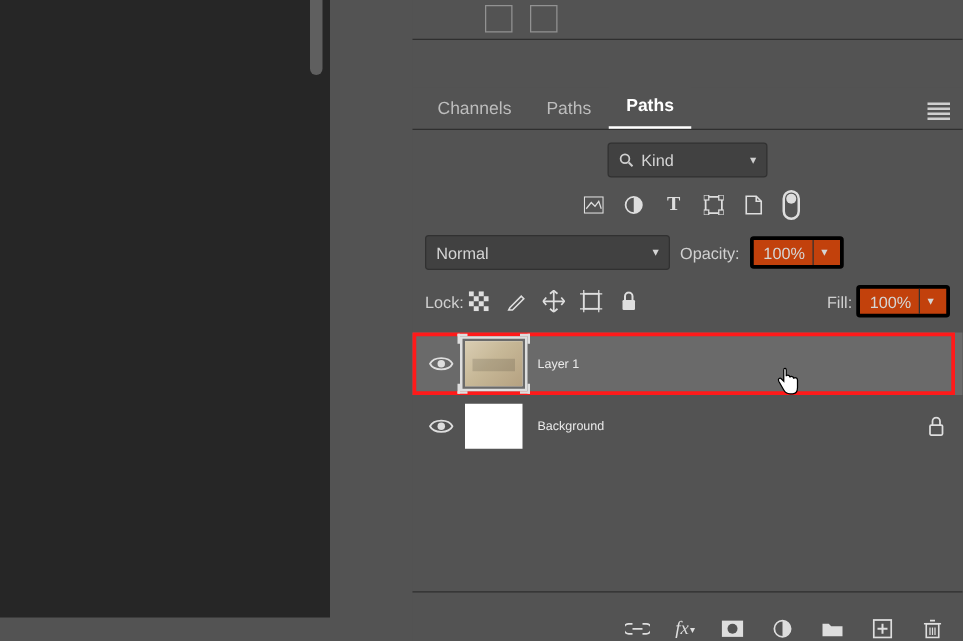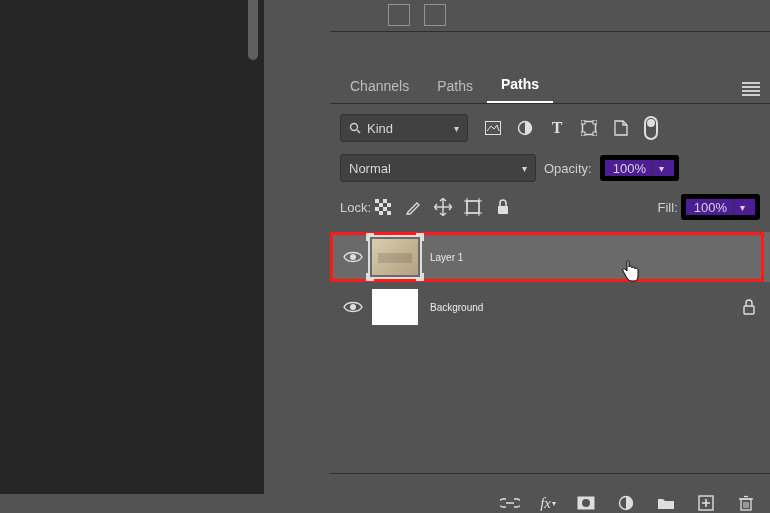--- a/index.html
+++ b/index.html
@@ -23,36 +23,36 @@
   .panel { position:absolute; left:330px; top:70px; width:440px; height:443px; background:#535353; }
 
   
   .tab-bar { display:flex; align-items:flex-end; height:34px; border-bottom:1px solid #2f2f2f; padding-left:6px; position:relative; }
   .tab { padding:8px 14px 9px; color:#bdbdbd; cursor:pointer; font-size:14px; }
   .tab.active { background:#535353; color:#ffffff; font-weight:600; border-bottom:2px solid #ffffff; }
   .tab-menu { position:absolute; right:10px; top:10px; width:18px; height:14px; cursor:pointer; }
   .tab-menu span { display:block; height:2px; background:#cfcfcf; margin:2px 0; }
 
   
-  .filter-row { display:flex; align-items:center; gap:10px; padding:10px 10px 6px 10px; }
+  .filter-row { display:flex; align-items:center; gap:10px; padding:10px 10px 6px 10px;flex-direction:column; }
   .kind-select { display:flex; align-items:center; gap:6px; background:#414141; border:1px solid #313131; border-radius:3px; padding:4px 8px; width:128px; height:28px; cursor:pointer; }
   .kind-select .search { font-size:13px; opacity:.9; }
   .kind-select .label { flex:1; }
   .kind-select .caret { font-size:10px; color:#cfcfcf; }
   .filter-icons { display:flex; gap:14px; align-items:center; margin-left:6px; }
   .fi { width:18px; height:18px; display:flex; align-items:center; justify-content:center; color:#dedede; }
   .pill-toggle { width:14px; height:24px; border:2px solid #dedede; border-radius:8px; position:relative; }
   .pill-toggle::after { content:""; position:absolute; top:1px; left:1px; width:8px; height:8px; background:#dedede; border-radius:50%; }
 
   
   .blend-row { display:flex; align-items:center; gap:8px; padding:6px 10px; }
   .blend-select { display:flex; align-items:center; justify-content:space-between; background:#414141; border:1px solid #313131; border-radius:3px; padding:5px 8px; width:196px; height:28px; cursor:pointer; }
   .blend-select .caret { font-size:10px; }
   .lbl { color:#d0d0d0; }
-  .pct-box { display:flex; align-items:center; background:#4c1d95; border:5px solid #000000; border-radius:3px; padding:0 4px 0 8px; height:26px; }
+  .pct-box { display:flex; align-items:center; background:#c2410c; border:3px solid #000000; border-radius:3px; padding:0 4px 0 8px; height:26px; }
   .pct-caret { width:18px; height:100%; display:flex; align-items:center; justify-content:center; font-size:10px; border-left:1px solid #313131; margin-left:6px; }
 
   
   .lock-row { display:flex; align-items:center; gap:3px; padding:6px 10px 10px; }
   .lock-icons { display:flex; gap:12px; align-items:center; }
   .spacer { flex:1; }
 
   
   .layers-list { padding-top:2px; }
   .layer-row { display:flex; align-items:center; height:50px; padding:0 14px 0 10px; position:relative; cursor:pointer; }

